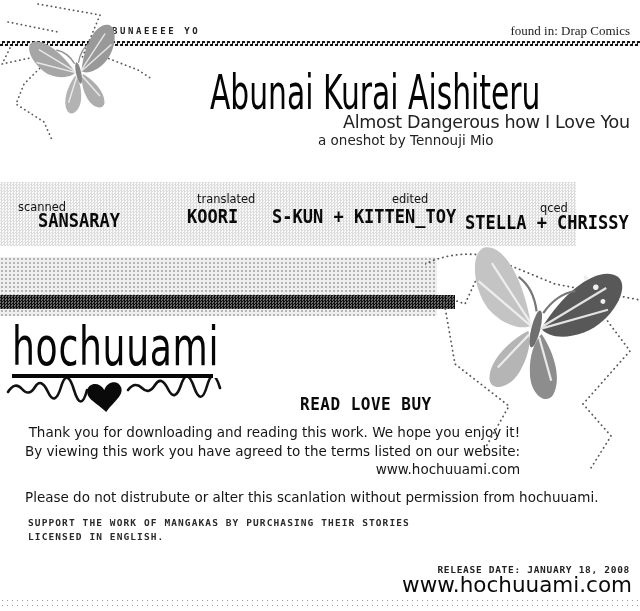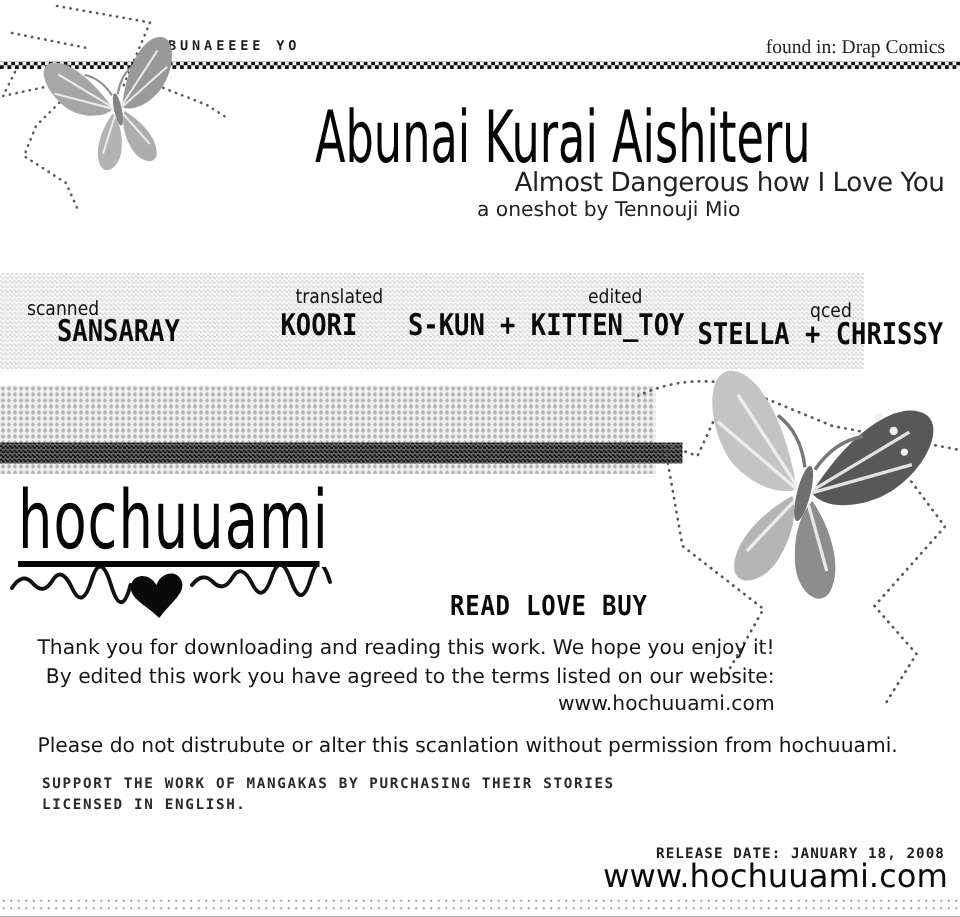--- a/index.html
+++ b/index.html
@@ -156,21 +156,21 @@
   <svg class="abs" style="left:6px;top:378px;" width="230" height="36" viewBox="0 0 230 36">
     <path d="M2,14 q7,-11 14,-3 t13,-2 t13,5 t13,-5 t13,3 t13,0" stroke="#111" stroke-width="2.6" fill="none" stroke-linecap="round"></path>
     <path d="M122,12 q7,-9 14,-2 t13,-3 t13,4 t13,-4 t13,2 t13,-1 t13,2" stroke="#111" stroke-width="2.6" fill="none" stroke-linecap="round"></path>
     <path transform="rotate(-5 99 20)" d="M99,12 C95,3 84,3 82,11 C80,19 90,24 99,34 C108,24 118,19 116,11 C114,3 103,3 99,12 Z" fill="#0a0a0a"></path>
   </svg>
 
   <div class="abs px motto">READ LOVE BUY</div>
 
   <div class="abs body-text">
     <div>Thank you for downloading and reading this work. We hope you enjoy it!</div>
-    <div>By edited this work you have agreed to the terms listed on our website:</div>
+    <div>By viewing this work you have agreed to the terms listed on our website:</div>
     <div>www.hochuuami.com</div>
   </div>
 
   <div class="abs permission">Please do not distrubute or alter this scanlation without permission from hochuuami.</div>
 
   <div class="abs px support">
     <div>SUPPORT THE WORK OF MANGAKAS BY PURCHASING THEIR STORIES</div>
     <div>LICENSED IN ENGLISH.</div>
   </div>
 

